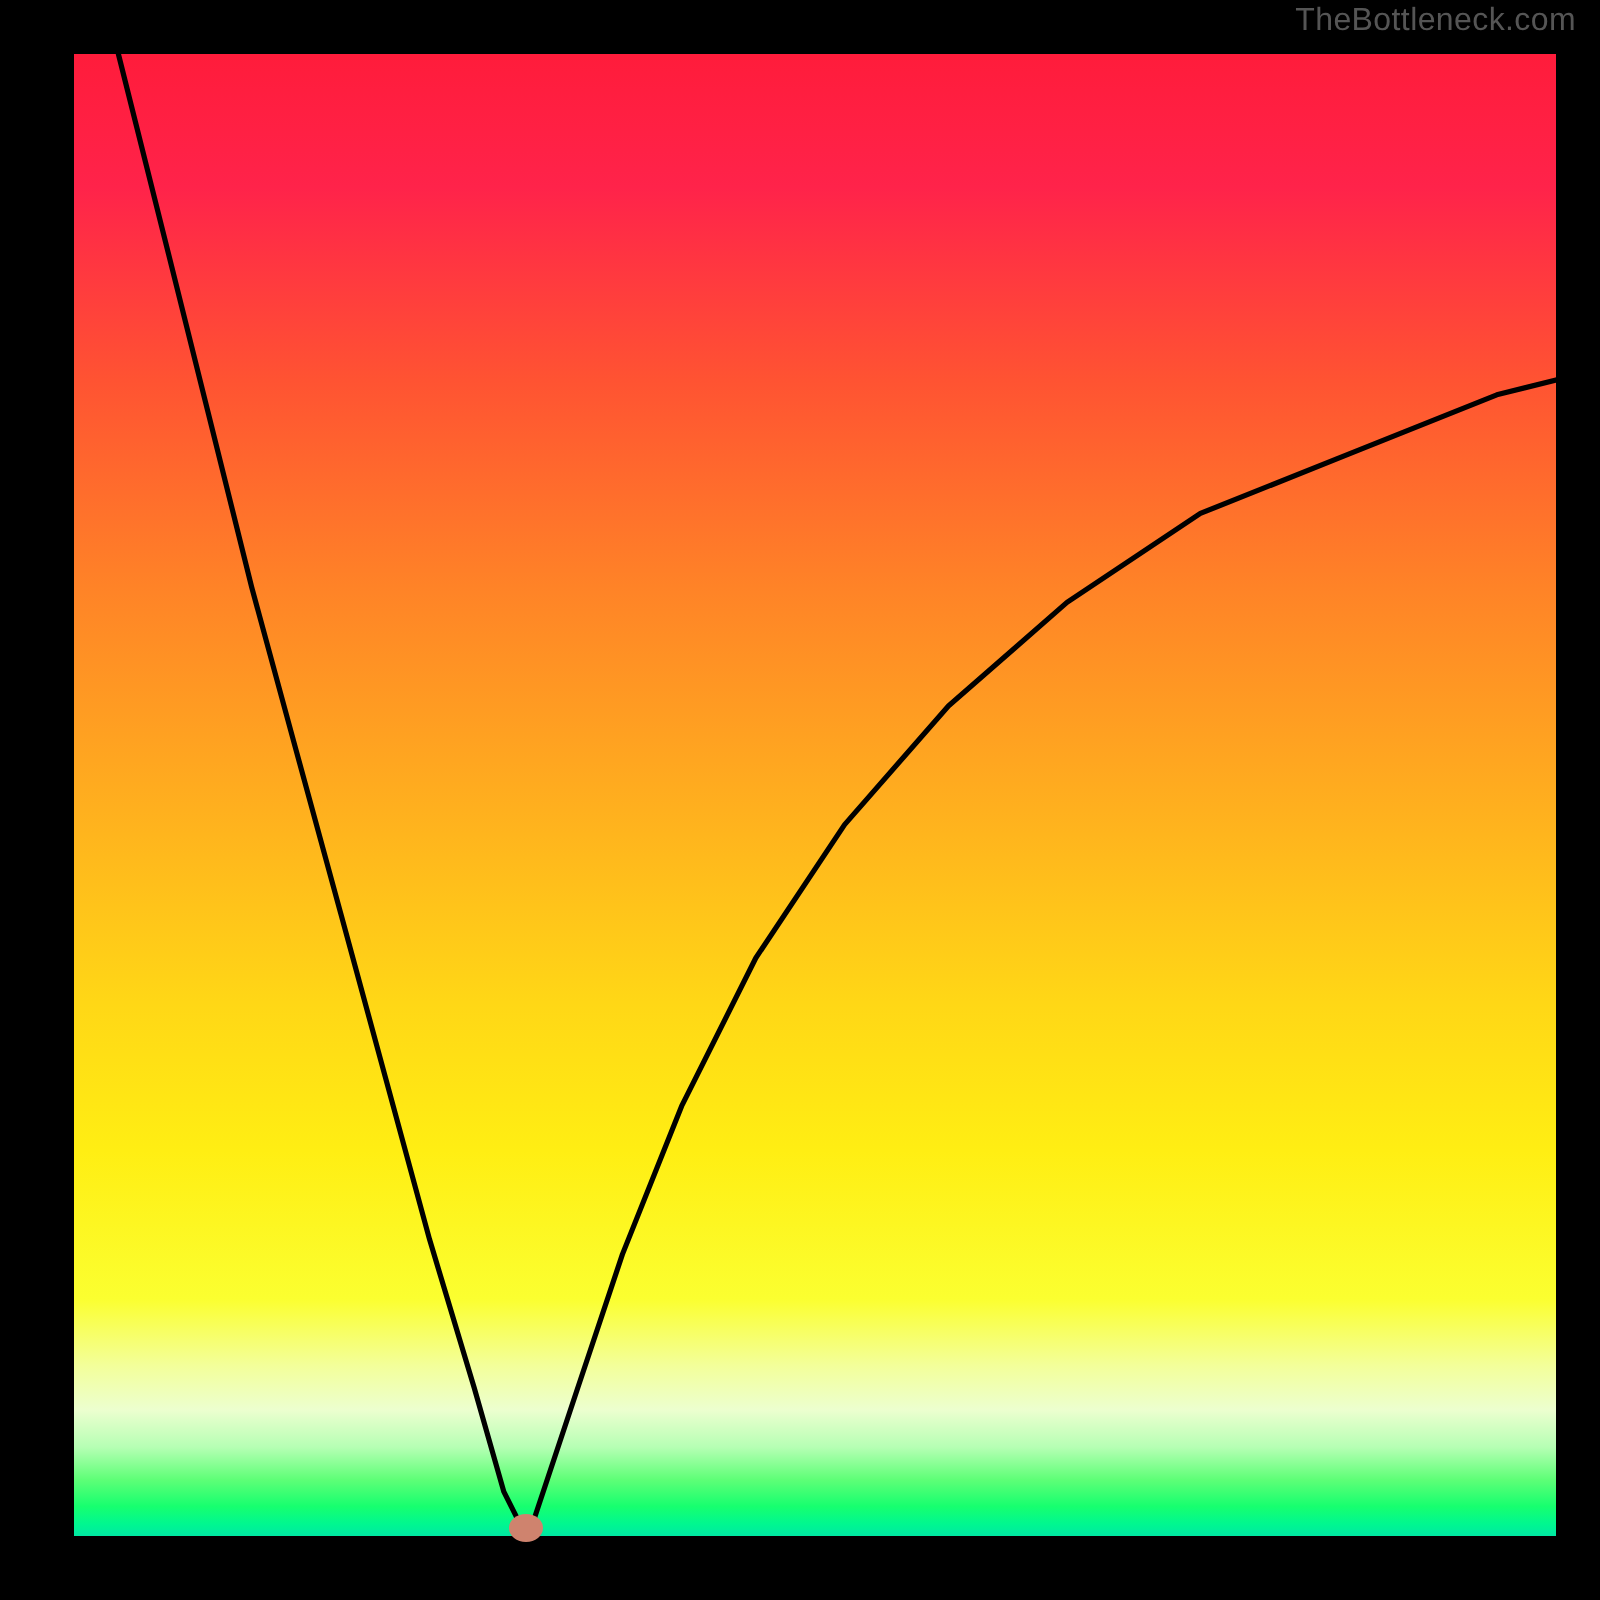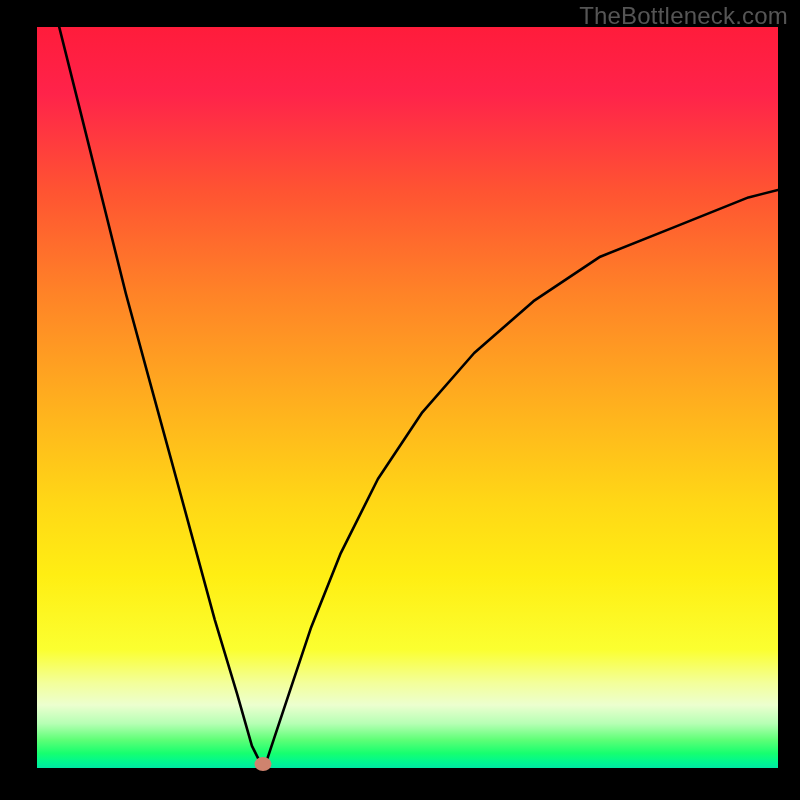--- a/index.html
+++ b/index.html
@@ -9,21 +9,21 @@
     height: 800px;
     background: #000;
     position: relative;
   }
   .watermark {
     position: absolute;
     top: 2px;
     right: 12px;
     color: #555;
     font-family: Arial, Helvetica, sans-serif;
-    font-size: 24px;
+    font-size: 16px;
     font-weight: 500;
     z-index: 3;
     letter-spacing: 0.2px;
   }
   .plot {
     position: absolute;
     left: 37px;
     top: 27px;
     width: 741px;
     height: 741px;

